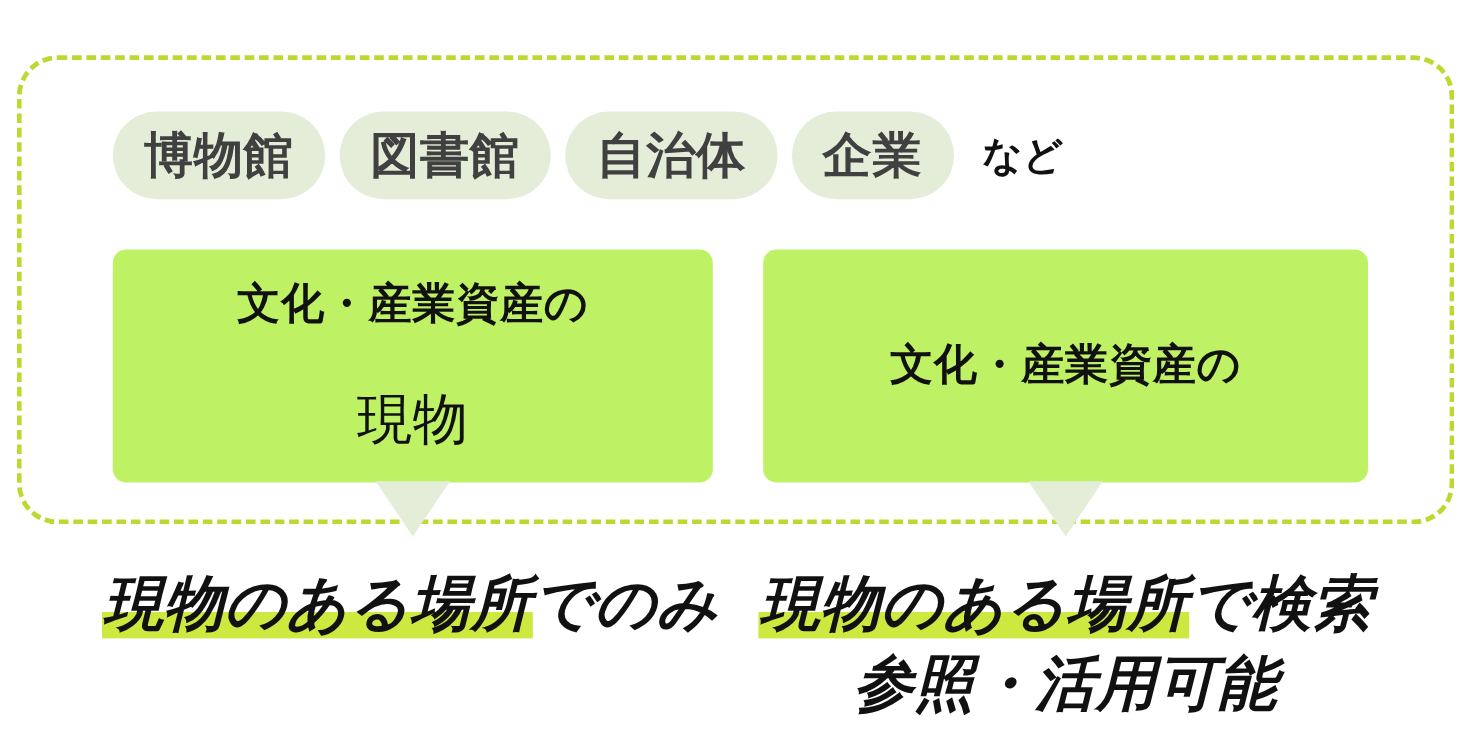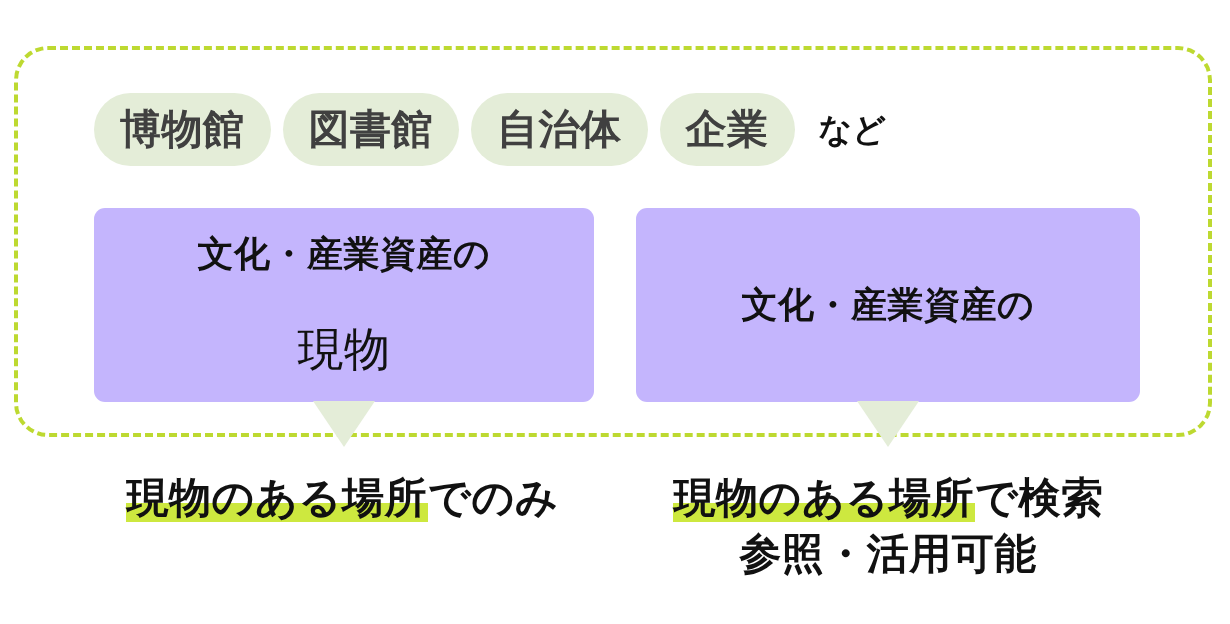--- a/index.html
+++ b/index.html
@@ -63,21 +63,21 @@
     color: #111111;
     margin-left: 12px;
     white-space: nowrap;
   }
 
   
   .asset-box {
     position: absolute;
     top: 208px;
     height: 194px;
-    background: #c4b5fd;
+    background: #bef264;
     border-radius: 11px;
     display: flex;
     flex-direction: column;
     align-items: center;
     justify-content: center;
     box-sizing: border-box;
     gap: 40px;
   }
   .asset-box.left  { left: 94px;  width: 500px; }
   .asset-box.right { left: 636px; width: 504px; }
@@ -118,26 +118,27 @@
   .caption {
     position: absolute;
     top: 470px;
     text-align: center;
     width: 520px;
   }
   .caption.left  { left: 82px; }
   .caption.right { left: 628px; }
 
   .caption-line {
-    font-size: 42px;
+    font-size: 50px;
     font-weight: 700;
     line-height: 1.33;
     letter-spacing: 0.5px;
     white-space: nowrap;
     color: #111111;
+    font-style: italic;
   }
   .hl {
     background: linear-gradient(to top, #cde83f 0%, #cde83f 38%, rgba(0,0,0,0) 38%);
     padding: 0 1px;
   }
 </style>
 </head>
 <body>
 
 <div class="dashed-frame"></div>

